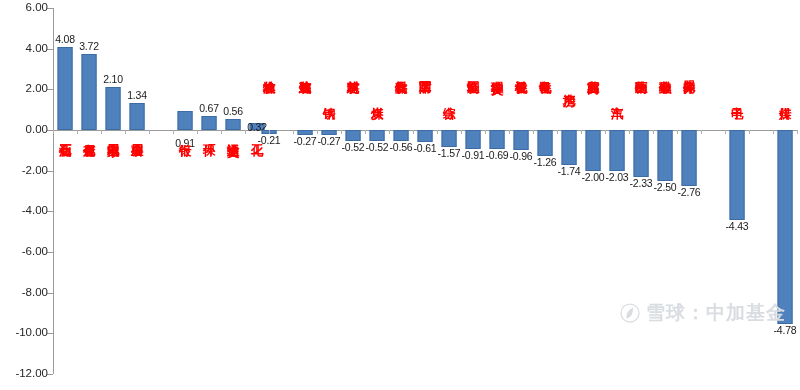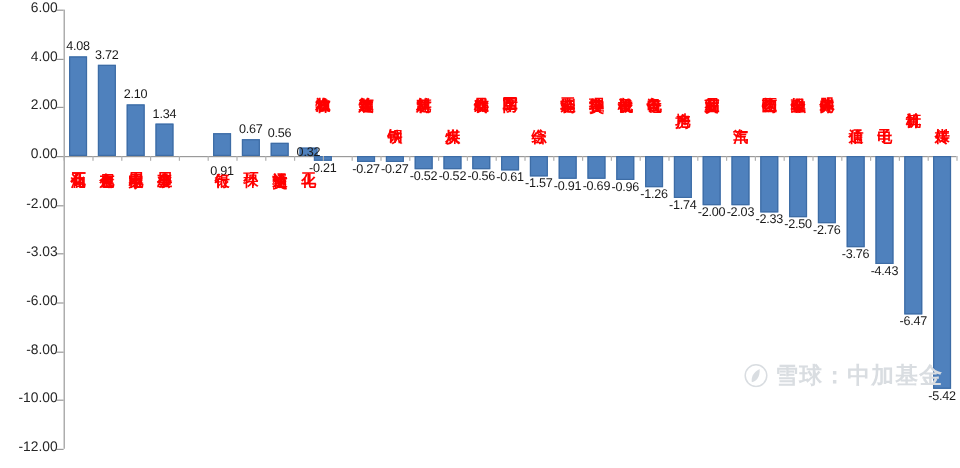--- a/index.html
+++ b/index.html
@@ -69,21 +69,21 @@
       <div class="y-tick-label" style="top: 2px;">6.00</div>
       <div class="y-tick-mark" style="top: 48.6667px;"></div>
       <div class="y-tick-label" style="top: 42.6667px;">4.00</div>
       <div class="y-tick-mark" style="top: 89.3333px;"></div>
       <div class="y-tick-label" style="top: 83.3333px;">2.00</div>
       <div class="y-tick-mark" style="top: 130px;"></div>
       <div class="y-tick-label" style="top: 124px;">0.00</div>
       <div class="y-tick-mark" style="top: 170.667px;"></div>
       <div class="y-tick-label" style="top: 164.667px;">-2.00</div>
       <div class="y-tick-mark" style="top: 211.333px;"></div>
-      <div class="y-tick-label" style="top: 205.333px;">-3.03</div>
+      <div class="y-tick-label" style="top: 205.333px;">-4.00</div>
       <div class="y-tick-mark" style="top: 252px;"></div>
       <div class="y-tick-label" style="top: 246px;">-6.00</div>
       <div class="y-tick-mark" style="top: 292.667px;"></div>
       <div class="y-tick-label" style="top: 286.667px;">-8.00</div>
       <div class="y-tick-mark" style="top: 333.333px;"></div>
       <div class="y-tick-label" style="top: 327.333px;">-10.00</div>
       <div class="y-tick-mark" style="top: 374px;"></div>
       <div class="y-tick-label" style="top: 368px;">-12.00</div>
     </div>
 
@@ -213,38 +213,28 @@
       <div class="bar-slot" style="left: 600px; width: 24px;">
         <div class="bar" style="top: 122px; height: 50.8333px; width: 14.88px;"></div>
         <div class="bar-value" style="top: 173.833px;">-2.50</div>
         <div class="cat-label" style="top: 63px;">非银金融</div>
       </div>
       <div class="bar-slot" style="left: 624px; width: 24px;">
         <div class="bar" style="top: 122px; height: 56.12px; width: 14.88px;"></div>
         <div class="bar-value" style="top: 179.12px;">-2.76</div>
         <div class="cat-label" style="top: 63px;">休闲服务</div>
       </div>
-      <div class="bar-slot" style="left: 648px; width: 24px;">
-        <div class="bar" style="top: 122px; height: 76.4533px; width: 14.88px;"></div>
-        <div class="bar-value" style="top: 199.453px;">-3.76</div>
-        <div class="cat-label" style="top: 89px;">通信</div>
-      </div>
       <div class="bar-slot" style="left: 672px; width: 24px;">
         <div class="bar" style="top: 122px; height: 90.0767px; width: 14.88px;"></div>
         <div class="bar-value" style="top: 213.077px;">-4.43</div>
         <div class="cat-label" style="top: 89px;">电子</div>
       </div>
-      <div class="bar-slot" style="left: 696px; width: 24px;">
-        <div class="bar" style="top: 122px; height: 131.557px; width: 14.88px;"></div>
-        <div class="bar-value" style="top: 254.557px;">-6.47</div>
-        <div class="cat-label" style="top: 76px;">计算机</div>
-      </div>
       <div class="bar-slot" style="left: 720px; width: 24px;">
         <div class="bar" style="top: 122px; height: 193.573px; width: 14.88px;"></div>
-        <div class="bar-value" style="top: 316.573px;">-5.42</div>
+        <div class="bar-value" style="top: 316.573px;">-4.78</div>
         <div class="cat-label" style="top: 89px;">传媒</div>
       </div>
     </div>
 
   <div class="watermark">
     <svg class="wm-logo" viewBox="0 0 40 40">
       <circle cx="20" cy="20" r="18" fill="none" stroke="#d9dde1" stroke-width="2.5"></circle>
       <path d="M26 9 C14 15, 12 24, 13 31 C20 30, 27 23, 26 9 Z" fill="#d9dde1"></path>
     </svg>
     <span>雪球：中加基金</span>

